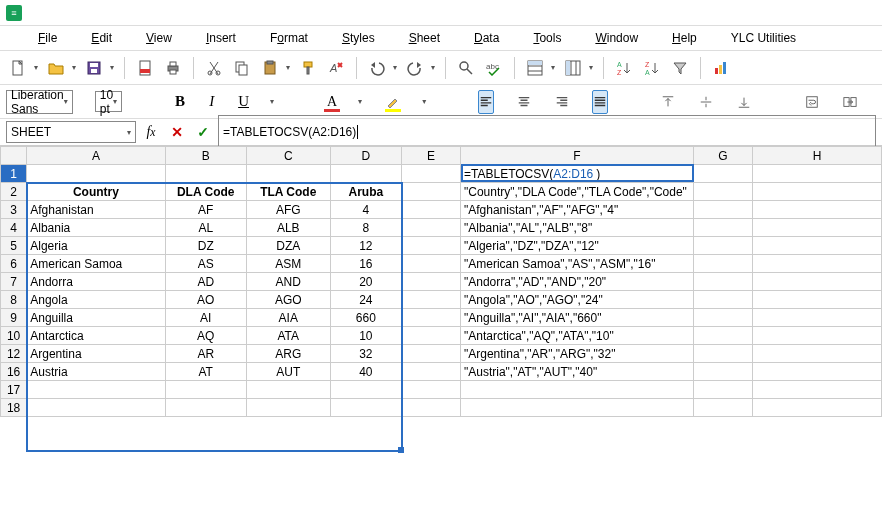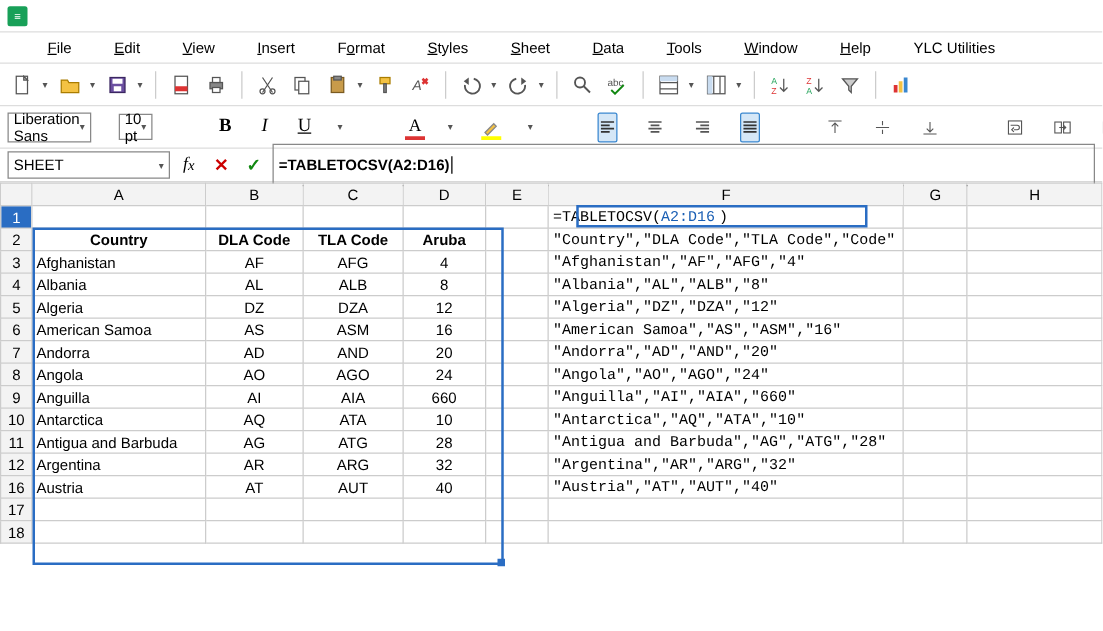--- a/index.html
+++ b/index.html
@@ -18,38 +18,38 @@
   .fontname { width: 180px; height:24px; border:1px solid #888; display:flex; align-items:center; padding:0 4px; justify-content:space-between; }
   .fontsize { width: 54px; height:21px; border:1px solid #888; display:flex; align-items:center; padding:0 4px; justify-content:space-between; }
   .fmtbtn { width:26px; height:24px; display:flex; align-items:center; justify-content:center; border:1px solid transparent; border-radius:2px; font-family:"Times New Roman",serif; }
   .fmtbtn.active { border-color:#3a87cf; background:#d5e7f7; }
   .formulabar { height:28px; display:flex; align-items:center; padding:0 6px; gap:4px; border-top:1px solid #ddd; border-bottom:1px solid #ccc; }
   .namebox { width:130px; height:22px; border:1px solid #888; display:flex; align-items:center; padding:0 4px; justify-content:space-between; font-size:12px;}
   .fxarea { display:flex; align-items:center; gap:4px; }
   .fxbtn { width:22px; height:22px; display:flex; align-items:center; justify-content:center; font-style:italic; font-family: "Times New Roman",serif; font-size:14px; }
   .fxbtn.cancel { color:#cc0000; font-style:normal; font-weight:bold; font-family:Arial; }
   .fxbtn.accept { color:#118811; font-style:normal; font-weight:bold; font-family:Arial; }
-  .formula-input { flex:1; height:22px; border:1px solid #888; padding:16px 4px; display:flex; align-items:center; font-size:12px;font-weight:bold; }
+  .formula-input { flex:1; height:22px; border:1px solid #888; padding:16px 4px; display:flex; align-items:center; font-size:12px; }
   .formula-input .caret { width:1px; height:14px; background:#000; display:inline-block; margin-left:1px; animation: blink 1s step-start infinite; }
   @keyframes blink { 50% { opacity:0 } }
   .grid-wrap { position:relative; overflow:hidden; height: calc(505px - 26px - 24px - 34px - 34px - 28px); }
   table.sheet { border-collapse:collapse; table-layout:fixed; }
   table.sheet th, table.sheet td { border:1px solid #ccc; height:18px; font-size:12px; padding:0 3px; white-space:nowrap; overflow:hidden; }
   table.sheet thead th { background:#f3f3f3; font-weight:normal; text-align:center; position:relative; }
   table.sheet tbody th { background:#f3f3f3; font-weight:normal; text-align:center; width:28px; }
   table.sheet tbody th.sel { background:#2a6dc3; color:#fff; }
   .corner { width:28px; background:#f3f3f3; }
   .data-cell { text-align:left; }
   .center { text-align:center; }
   .bold { font-weight:bold; }
   .selbox { position:absolute; border:2px solid #2a6dc3; pointer-events:none; }
   .selhandle { position:absolute; width:6px; height:6px; background:#2a6dc3; bottom:-3px; right:-3px; }
   .activecell { position:absolute; border:2px solid #2a6dc3; background:rgba(255,255,255,0); pointer-events:none; }
   .ref { color:#1a5fb4; }
-  .overflow { overflow:visible !important;font-family:Liberation Mono, monospace; }
+  .overflow { overflow:visible !important; }
   .overflow span { position:relative; background:#fff; padding-right:3px;}
 </style>
 </head>
 <body>
 
 <div class="titlebar">
   <div class="appicon">≡</div>
 </div>
 
 <div class="menubar">
@@ -455,31 +455,20 @@
           <td class="data-cell">Antarctica</td>
           <td class="data-cell center">AQ</td>
           <td class="data-cell center">ATA</td>
           <td class="data-cell center">10</td>
           <td class="data-cell"></td>
           <td class="data-cell overflow"><span>"Antarctica","AQ","ATA","10"</span></td>
           <td class="data-cell"></td>
           <td class="data-cell"></td>
         </tr>
         <tr>
-          <th>11</th>
-          <td class="data-cell">Antigua and Barbuda</td>
-          <td class="data-cell center">AG</td>
-          <td class="data-cell center">ATG</td>
-          <td class="data-cell center">28</td>
-          <td class="data-cell"></td>
-          <td class="data-cell overflow"><span>"Antigua and Barbuda","AG","ATG","28"</span></td>
-          <td class="data-cell"></td>
-          <td class="data-cell"></td>
-        </tr>
-        <tr>
           <th>12</th>
           <td class="data-cell">Argentina</td>
           <td class="data-cell center">AR</td>
           <td class="data-cell center">ARG</td>
           <td class="data-cell center">32</td>
           <td class="data-cell"></td>
           <td class="data-cell overflow"><span>"Argentina","AR","ARG","32"</span></td>
           <td class="data-cell"></td>
           <td class="data-cell"></td>
         </tr>

